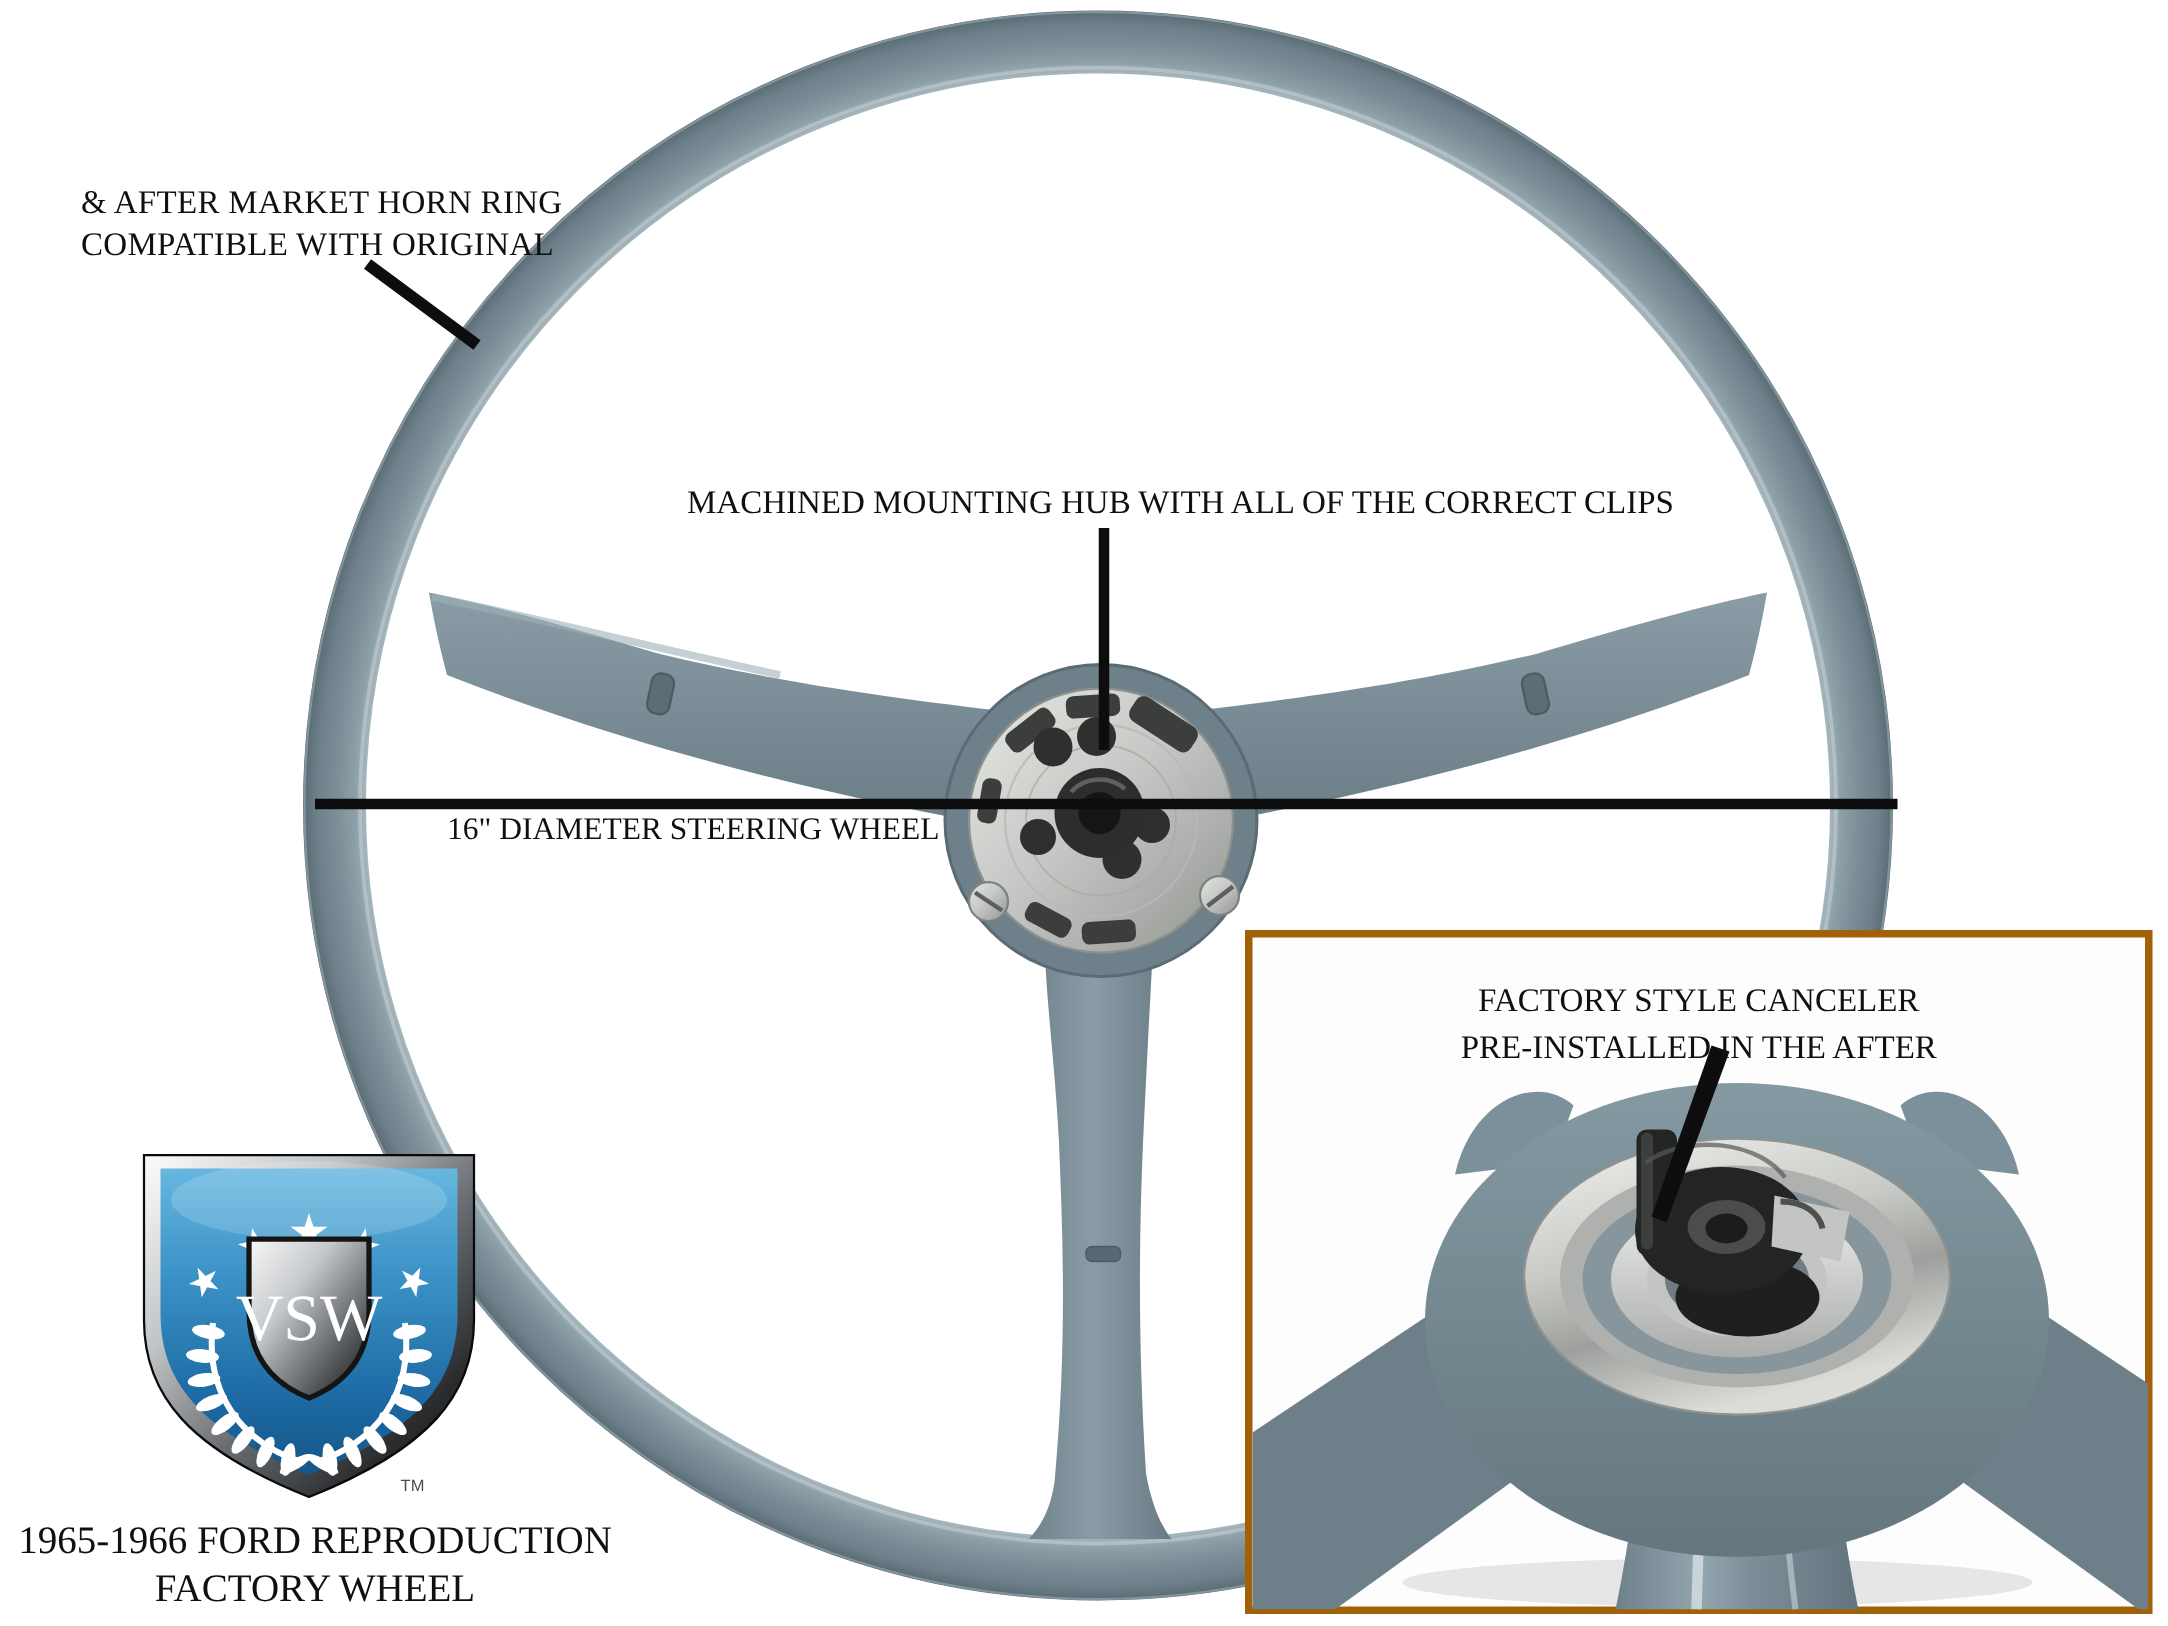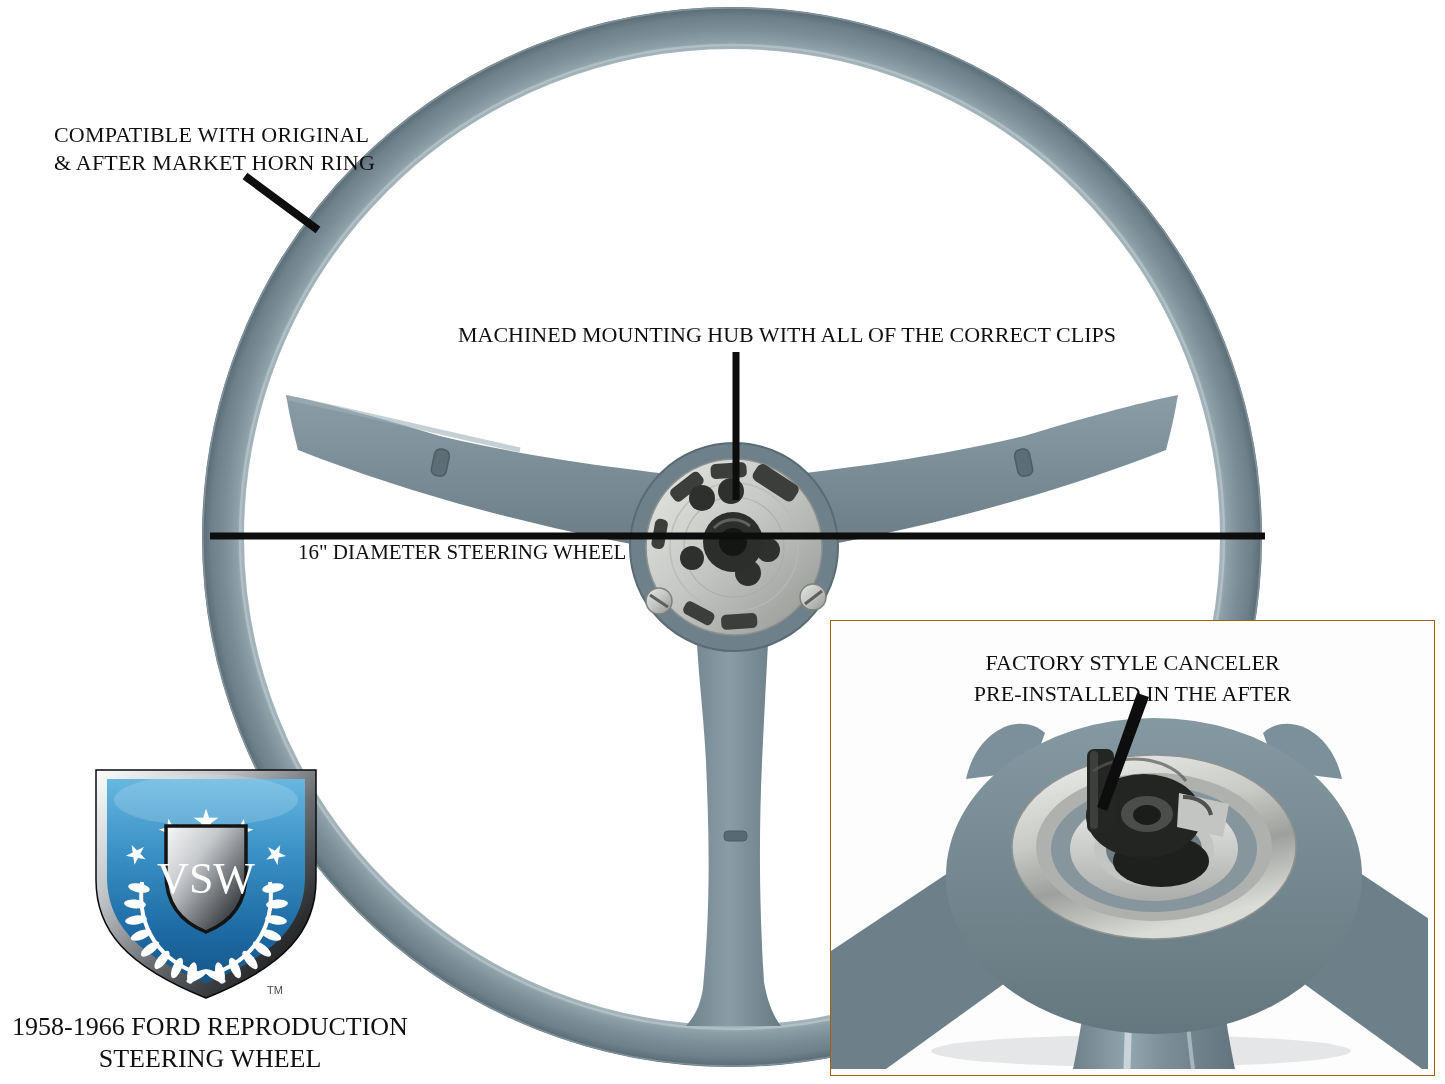--- a/index.html
+++ b/index.html
@@ -5,21 +5,21 @@
   html,body{margin:0;padding:0;background:#ffffff;}
   #stage{position:relative;width:1445px;height:1084px;background:#ffffff;overflow:hidden;
          font-family:"Liberation Serif","DejaVu Serif",serif;}
   .abs{position:absolute;}
   svg{display:block;}
   .label{color:#101010;font-family:"Liberation Serif","DejaVu Serif",serif;}
   .lbl-horn{left:54px;top:121px;font-size:22px;line-height:28px;letter-spacing:.2px;white-space:nowrap;}
   .lbl-hub{left:458px;top:322px;width:592px;text-align:left;font-size:22px;white-space:nowrap;}
   .lbl-diam{left:298px;top:540px;width:312px;text-align:center;font-size:21px;white-space:nowrap;}
   .lbl-title{left:0px;top:1011px;width:420px;text-align:center;font-size:26px;line-height:32px;}
-  .inset{left:830px;top:620px;width:605px;height:456px;border:1px solid #a16207;background:#fdfdfd;box-sizing:border-box;}
+  .inset{left:830px;top:620px;width:605px;height:456px;border:5px solid #a16207;background:#fdfdfd;box-sizing:border-box;}
   .lbl-canceler{left:0;right:0;top:26px;text-align:center;font-size:22px;line-height:31px;color:#101010;position:absolute;}
   .logo{left:90px;top:762px;width:232px;height:242px;}
 </style>
 </head>
 <body>
 
 <div id="stage">
 
   <svg class="abs" style="left:0;top:0" width="1445" height="1084" viewBox="0 0 1445 1084">
     <defs>
@@ -110,31 +110,31 @@
     </g>
 
     <g stroke="#0d0d0d">
       <line x1="245" y1="176" x2="318" y2="230" stroke-width="8"></line>
       <line x1="736" y1="352" x2="736" y2="500" stroke-width="7"></line>
       <line x1="210" y1="536" x2="1265" y2="536" stroke-width="7"></line>
     </g>
   </svg>
 
   <div class="abs label lbl-horn">
+    <div>&amp; AFTER MARKET HORN RING</div>
     <div>COMPATIBLE WITH ORIGINAL</div>
-    <div>&amp; AFTER MARKET HORN RING</div>
   </div>
 
   <div class="abs label lbl-hub">MACHINED MOUNTING HUB WITH ALL OF THE CORRECT CLIPS</div>
 
   <div class="abs label lbl-diam">16" DIAMETER STEERING WHEEL</div>
 
   <div class="abs label lbl-title">
-    <div>1958-1966 FORD REPRODUCTION</div>
-    <div>STEERING WHEEL</div>
+    <div>1965-1966 FORD REPRODUCTION</div>
+    <div>FACTORY WHEEL</div>
   </div>
 
   <div class="abs inset">
     <svg width="597" height="448" viewBox="0 0 597 448">
       <defs>
         <linearGradient id="insGray" x1="0" y1="0" x2="0" y2="1">
           <stop offset="0" stop-color="#8599a2"></stop>
           <stop offset="1" stop-color="#64777f"></stop>
         </linearGradient>
         <linearGradient id="chromeRing" x1="0" y1="0" x2="0.4" y2="1">

